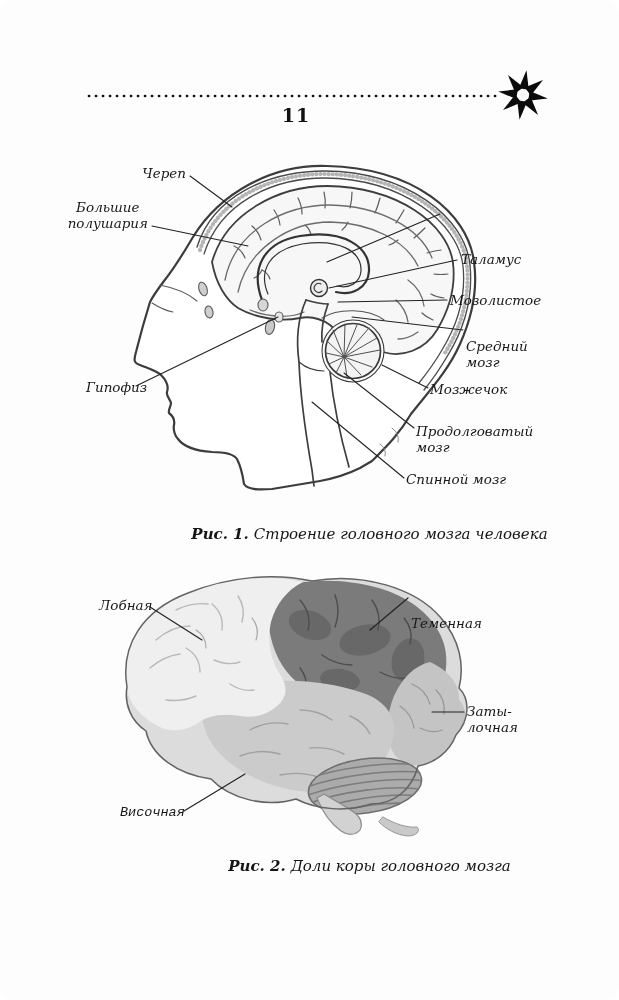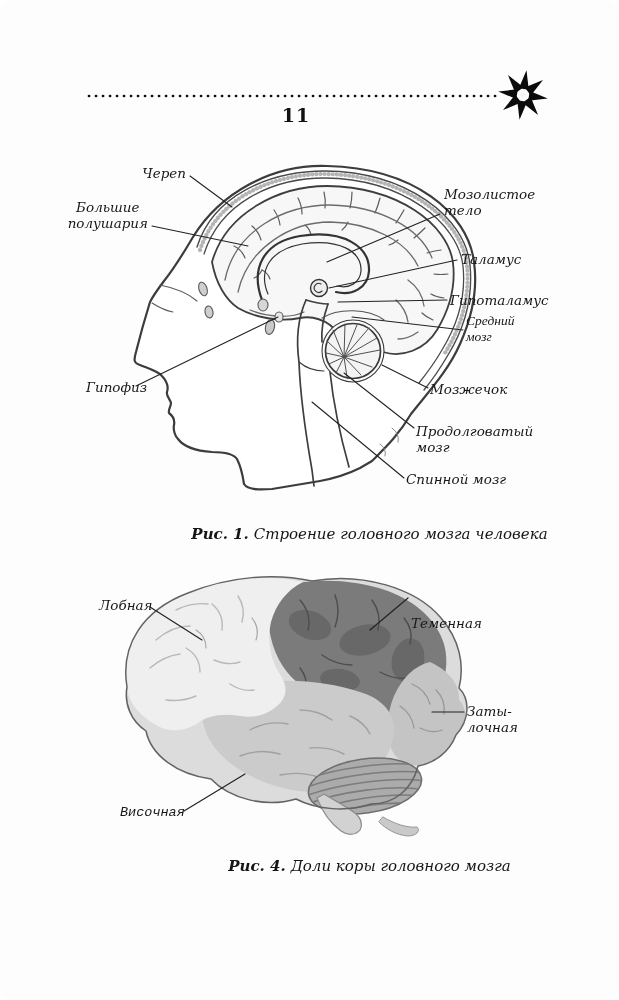--- a/index.html
+++ b/index.html
@@ -330,38 +330,36 @@
       </g>
     </g>
   </svg>
 
   <div class="pagenum">11</div>
 
   <div class="lbl lbl-r" style="right:433px;top:165px;">Череп</div>
   <div class="lbl lbl-r" style="right:471px;top:199px;">Большие
 полушария</div>
   <div class="lbl" style="left:86px;top:379px;">Гипофиз</div>
-  <div class="lbl" style="left:444px;top:186px;">Мозолистое
-тело</div>
   <div class="lbl" style="left:461px;top:251px;">Таламус</div>
-  <div class="lbl" style="left:450px;top:292px;">Гипоталамус</div>
-  <div class="lbl" style="left:466px;top:313px;font-family:Liberation Serif, serif;">Средний
+  <div class="lbl" style="left:450px;top:292px;">Мозолистое</div>
+  <div class="lbl" style="left:466px;top:338px;">Средний
 мозг</div>
   <div class="lbl" style="left:430px;top:381px;text-align:right;">Мозжечок</div>
   <div class="lbl" style="left:416px;top:423px;">Продолговатый
 мозг</div>
   <div class="lbl" style="left:406px;top:471px;">Спинной мозг</div>
 
   <div class="caption" style="top:525px;">
     <span class="cap-b">Рис. 1.</span><span>Строение головного мозга человека</span>
   </div>
 
   <div class="lbl" style="left:99px;top:597px;">Лобная</div>
   <div class="lbl" style="left:411px;top:583px;margin-top:32px;">Теменная</div>
   <div class="lbl" style="left:467px;top:703px;">Заты-
 лочная</div>
   <div class="lbl" style="left:120px;top:805px;font-family:Liberation Mono, monospace;">Височная</div>
 
   <div class="caption" style="top:857px;">
-    <span class="cap-b">Рис. 4.</span><span>Доли коры головного мозга</span>
+    <span class="cap-b">Рис. 2.</span><span>Доли коры головного мозга</span>
   </div>
 
 </div>
 
 </body></html>

